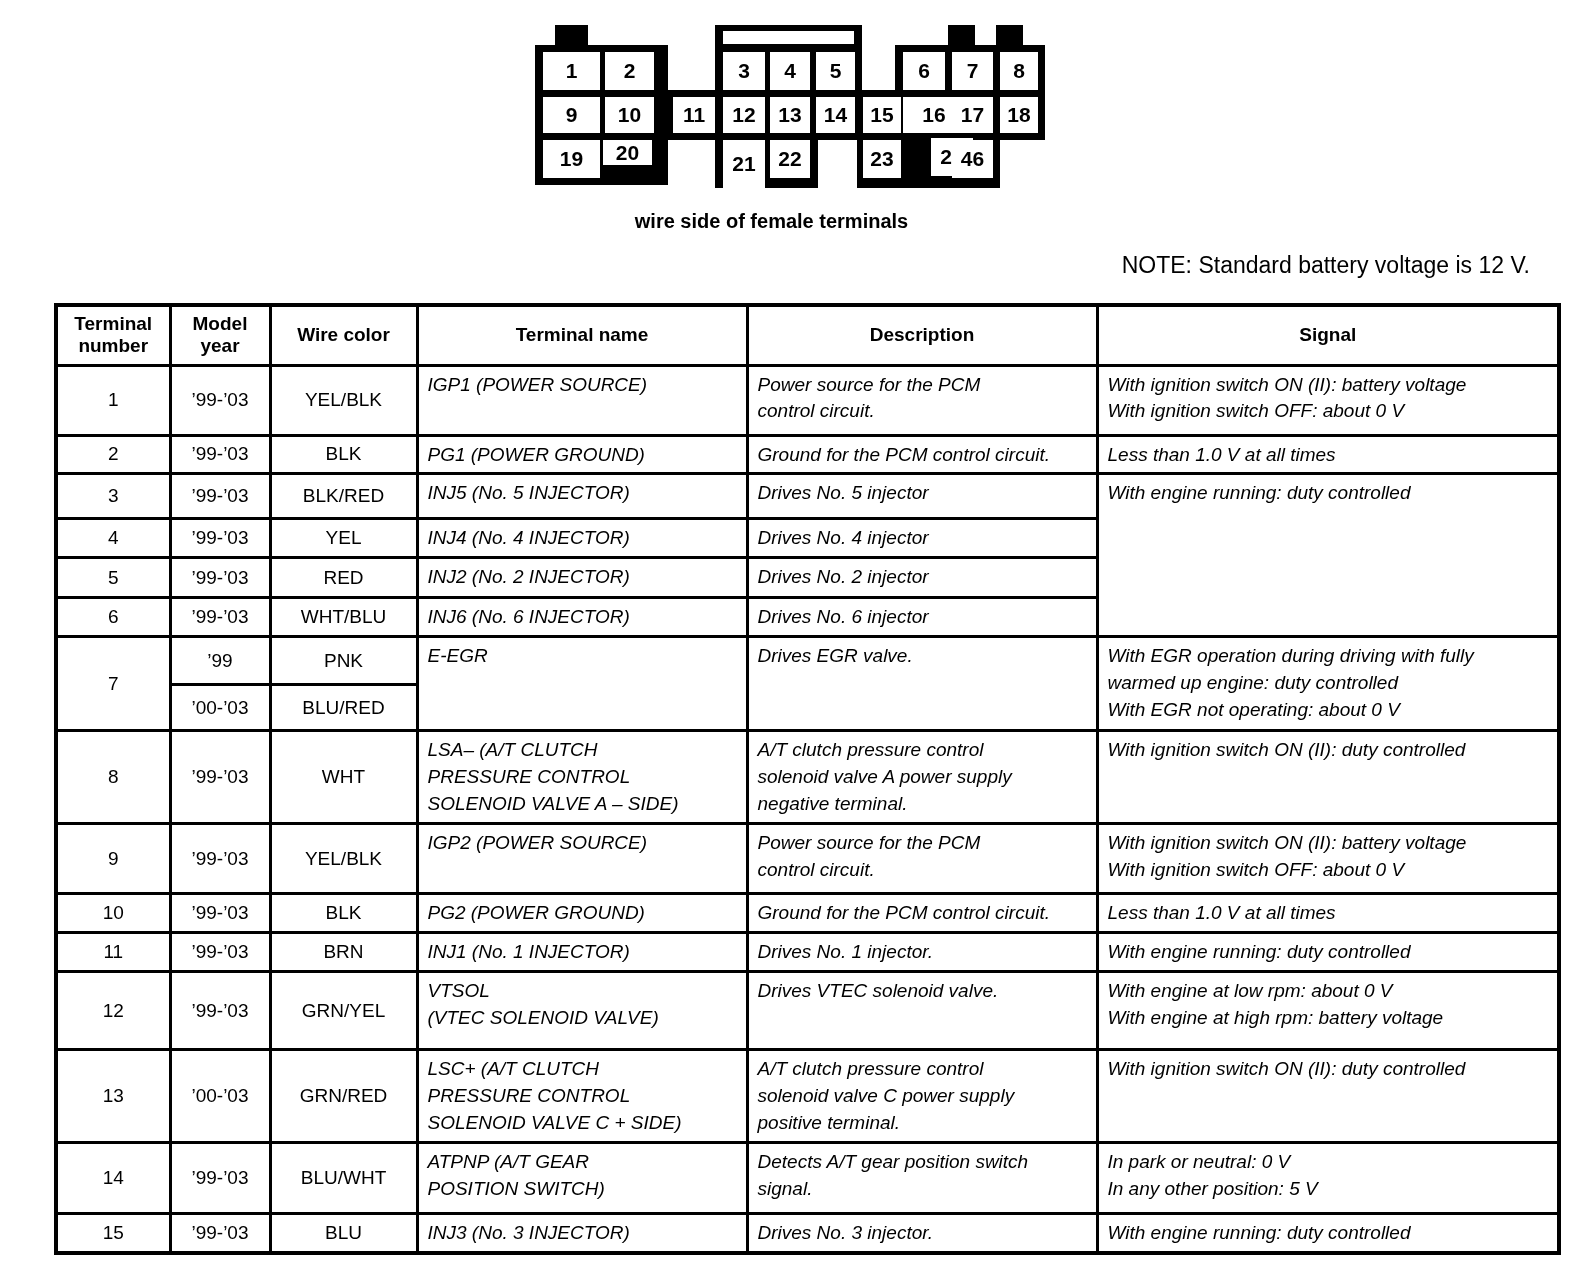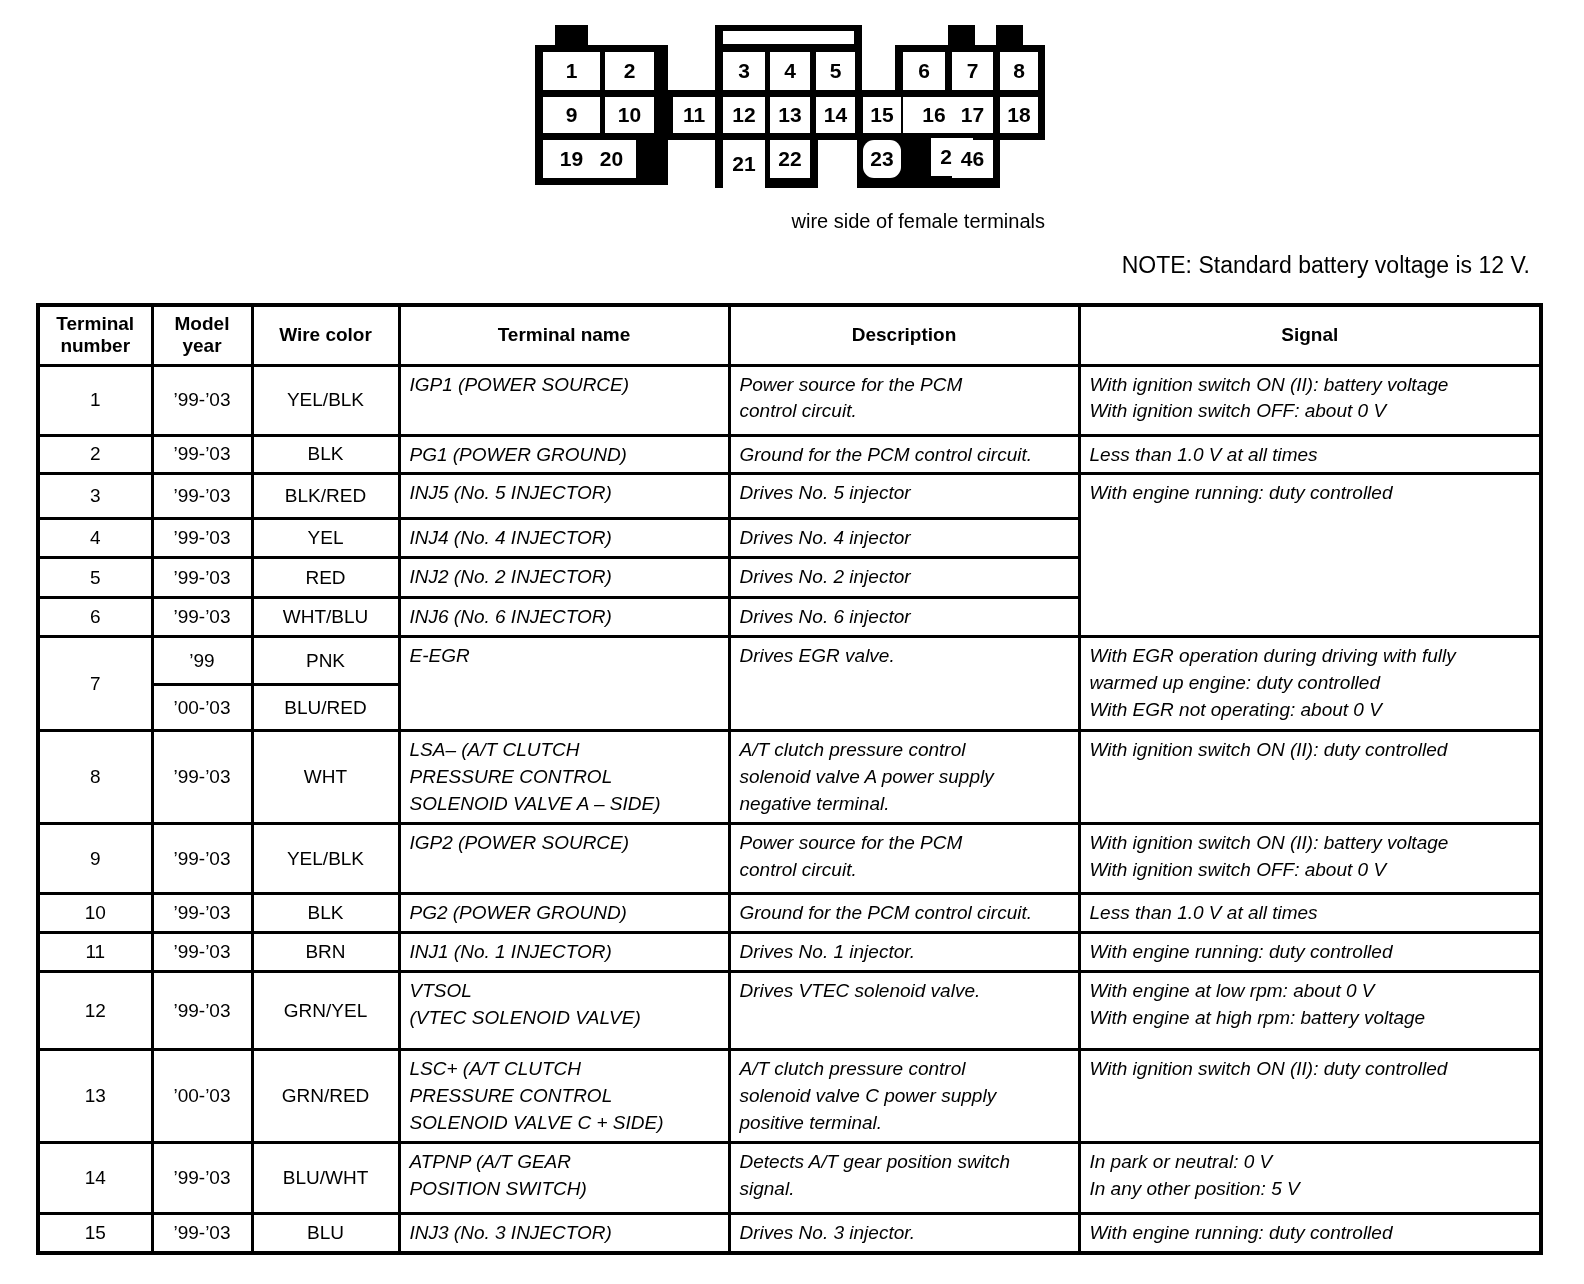--- a/index.html
+++ b/index.html
@@ -39,34 +39,34 @@
   .t11{left:143px;top:75px;width:42px;height:36px;}
   .t12{left:193px;top:75px;width:42px;height:36px;}
   .t13{left:240px;top:75px;width:40px;height:36px;}
   .t14{left:286px;top:75px;width:39px;height:36px;}
   .t15{left:333px;top:75px;width:38px;height:36px;}
   .t16{left:373px;top:75px;width:62px;height:36px;}
   .t17{left:422px;top:75px;width:41px;height:36px;}
   .t18{left:470px;top:75px;width:38px;height:36px;}
   
   .t19{left:13px;top:118px;width:57px;height:38px;}
-  .t20{left:57px;top:118px;width:49px;height:38px;}
+  .t20{left:73px;top:118px;width:49px;height:25px;}
   .t21{left:193px;top:118px;width:42px;height:48px;}
   .t22{left:240px;top:118px;width:40px;height:38px;}
-  .t23{left:333px;top:118px;width:38px;height:38px;border-radius:11px;}
+  .t23{left:333px;top:118px;width:38px;height:38px;}
   .t24{left:373px;top:116px;width:42px;height:38px;margin-left:28px;}
   .t25{left:422px;top:118px;width:41px;height:38px;}
 
-  .caption{position:absolute;left:530px;top:210px;width:515px;text-align:right;font-size:20px;}
+  .caption{position:absolute;left:514px;top:210px;width:515px;text-align:center;font-size:20px;font-weight:bold;}
 
   .headline{position:absolute;left:38px;top:252px;font-size:23px;font-weight:bold;}
   .note{position:absolute;right:54px;top:252px;font-size:23px;}
 
   
-  table.pcm{position:absolute;left:36px;top:303px;border-collapse:collapse;table-layout:fixed;
+  table.pcm{position:absolute;left:54px;top:303px;border-collapse:collapse;table-layout:fixed;
             font-size:19px;background:#fff;border:4px solid #000;padding-left:24px;}
   table.pcm td,table.pcm th{border:3px solid #000;overflow:hidden;}
   th.ch{font-weight:bold;text-align:center;vertical-align:middle;white-space:pre-line;font-size:19px;padding:4px 2px;}
   td.cc{text-align:center;vertical-align:middle;padding:2px 4px;}
   td.cl{text-align:left;vertical-align:top;padding:5px 8px 4px 9px;white-space:pre-line;line-height:1.42;font-style:italic;}
 </style>
 </head>
 <body>
 
 <div class="page">

